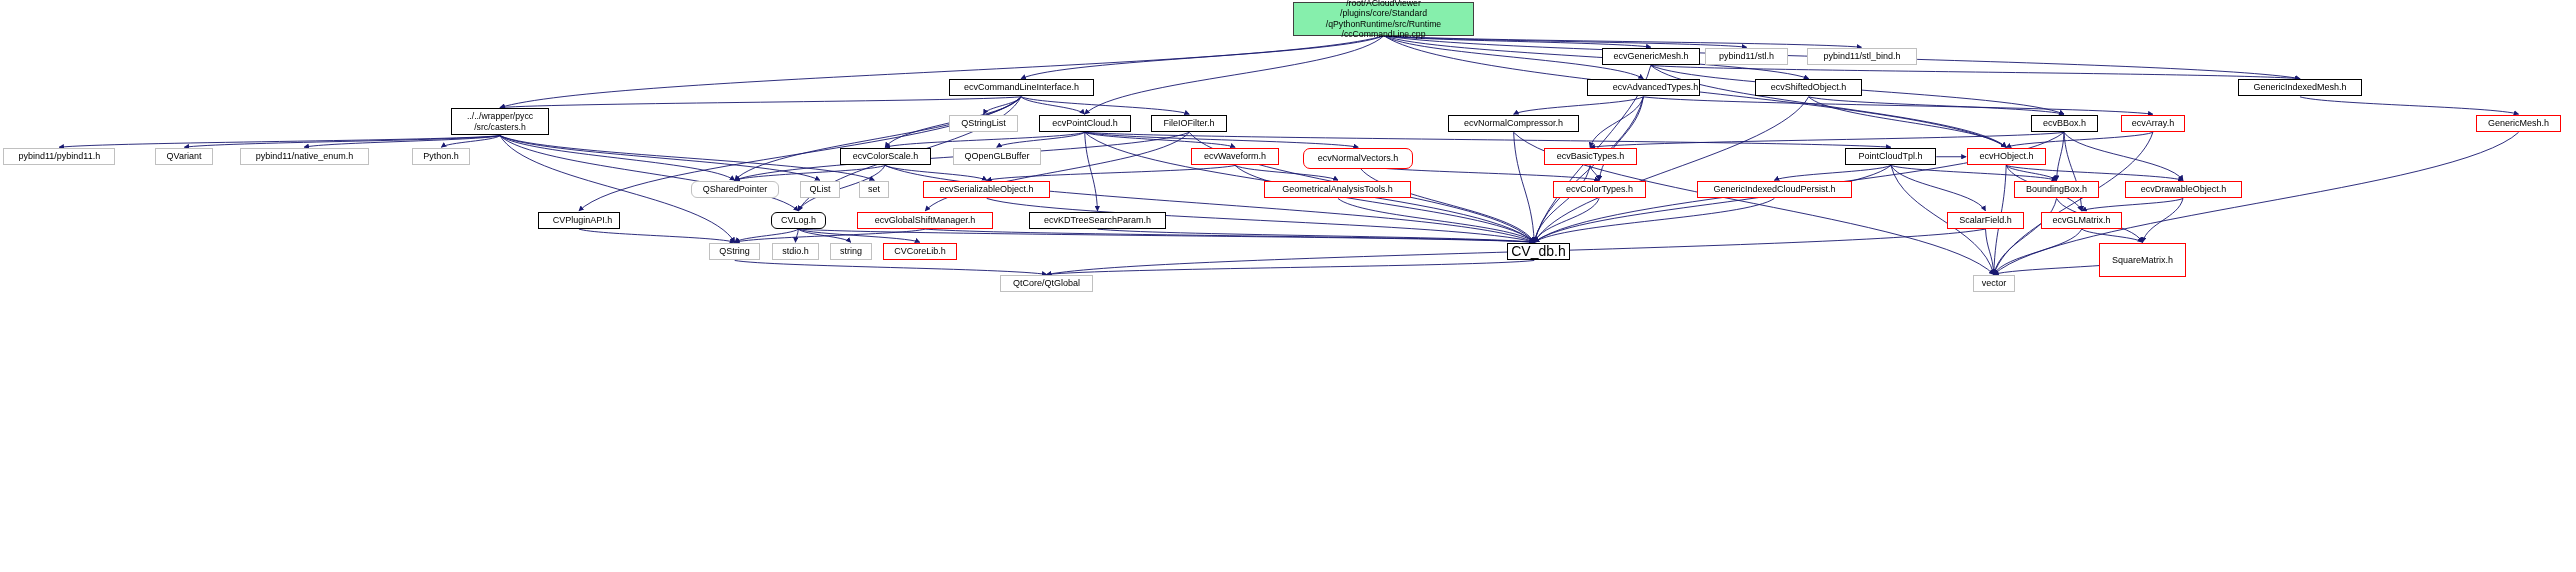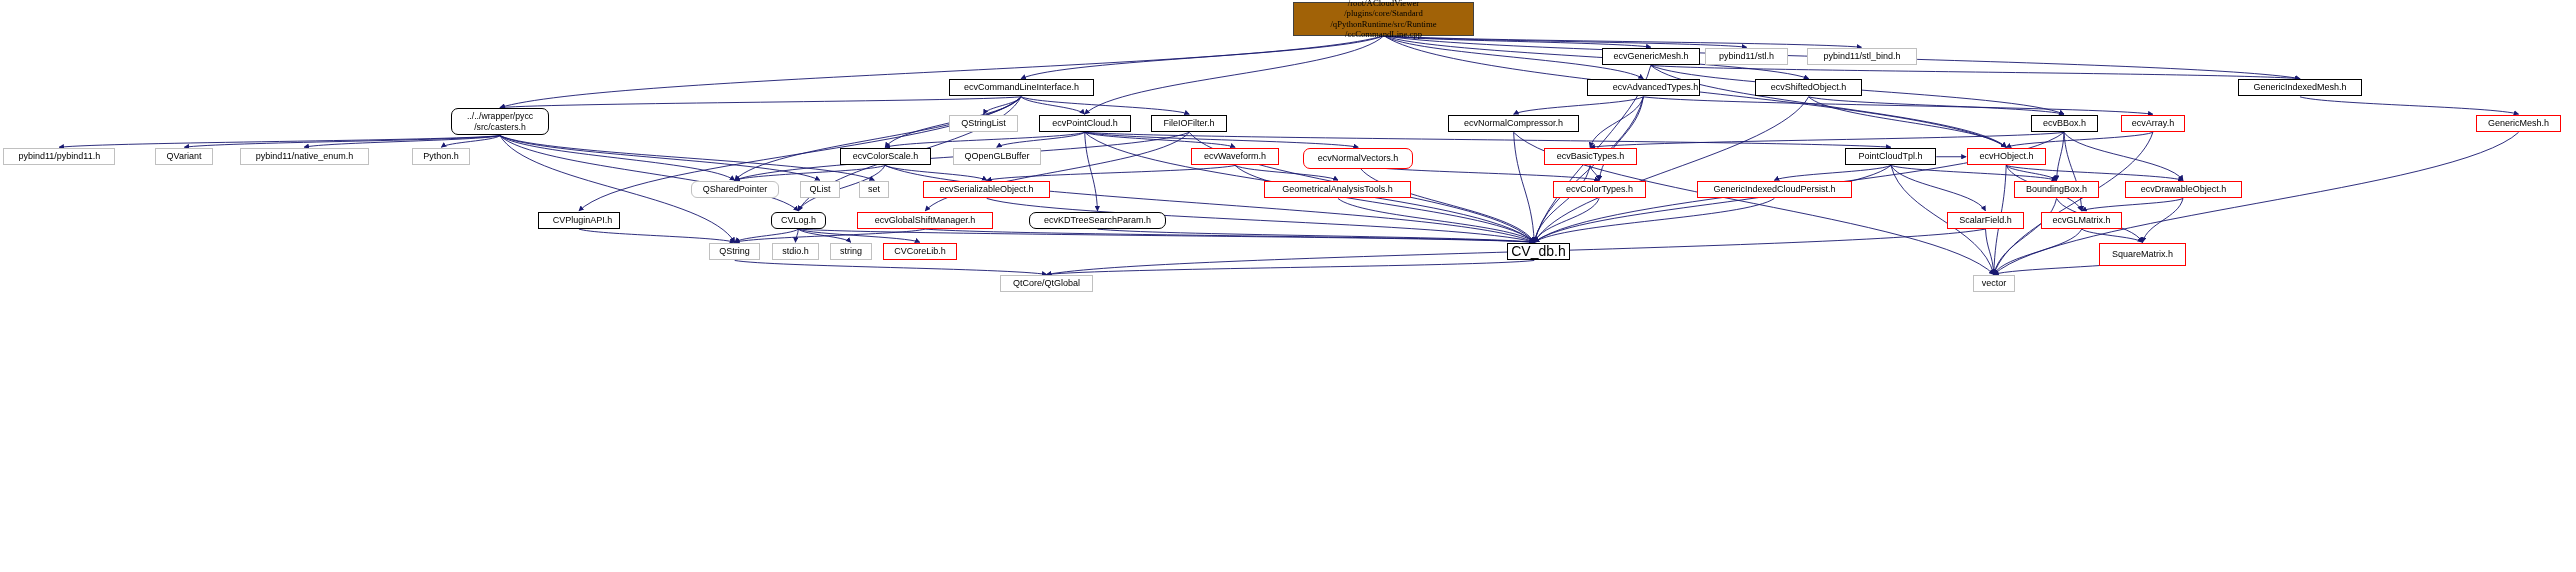--- a/index.html
+++ b/index.html
@@ -21,21 +21,21 @@
     justify-content:center;
     text-align:center;
     color:#000000;
     line-height:1.18;
     white-space:pre;
     letter-spacing:0px;
   }
   .node.black{border:0.8px solid #000000;}
   .node.grey{border:0.8px solid #c0c0c0;}
   .node.red{border:0.8px solid #ff0000;}
-  .node.root{border:0.8px solid #404040;background:#a16207;font-family:Liberation Serif, serif;}
+  .node.root{border:0.8px solid #404040;background:#86efac;}
   .node.thick{border-width:1.7px;}
 </style>
 </head>
 <body>
 
 <div id="graph-root">
   <svg class="edges" xmlns="http://www.w3.org/2000/svg" viewBox="0 0 3117 693" width="2576" height="573">
     <defs>
       <marker id="arrow" viewBox="0 0 10 10" refX="9" refY="5" markerWidth="6" markerHeight="6" orient="auto-start-reverse">
         <path d="M 0 0 L 10 5 L 0 10 z" fill="#191970"></path>
@@ -154,21 +154,21 @@
 /plugins/core/Standard
 /qPythonRuntime/src/Runtime
 /ccCommandLine.cpp</div>
       <div class="node black thick" style="left: 1602px; top: 48px; width: 98px; height: 17.4px; font-size: 9px;">ecvGenericMesh.h</div>
       <div class="node grey" style="left: 1705px; top: 48px; width: 83px; height: 17.4px; font-size: 9px;">pybind11/stl.h</div>
       <div class="node grey" style="left: 1807px; top: 48px; width: 110px; height: 17.4px; font-size: 9px;">pybind11/stl_bind.h</div>
       <div class="node black" style="left: 949px; top: 79px; width: 145px; height: 17.4px; font-size: 9px;">ecvCommandLineInterface.h</div>
       <div class="node black" style="left: 1587px; top: 79px; width: 113px; height: 17.4px; font-size: 9px; padding-left: 24px;">ecvAdvancedTypes.h</div>
       <div class="node black" style="left: 1755px; top: 79px; width: 107px; height: 17.4px; font-size: 9px;">ecvShiftedObject.h</div>
       <div class="node black" style="left: 2238px; top: 79px; width: 124px; height: 17.4px; font-size: 9px;">GenericIndexedMesh.h</div>
-      <div class="node black thick" style="left: 451px; top: 108px; width: 98px; height: 27px; font-size: 8.7px; border-radius: 7px;">../../wrapper/pycc
+      <div class="node black thick" style="left: 451px; top: 108px; width: 98px; height: 27px; font-size: 8.7px;">../../wrapper/pycc
 /src/casters.h</div>
       <div class="node grey" style="left: 949px; top: 115px; width: 69px; height: 17.4px; font-size: 9px;">QStringList</div>
       <div class="node black thick" style="left: 1039px; top: 115px; width: 92px; height: 17.4px; font-size: 9px;">ecvPointCloud.h</div>
       <div class="node black" style="left: 1151px; top: 115px; width: 76px; height: 17.4px; font-size: 9px;">FileIOFilter.h</div>
       <div class="node black" style="left: 1448px; top: 115px; width: 131px; height: 17.4px; font-size: 9px;">ecvNormalCompressor.h</div>
       <div class="node black" style="left: 2031px; top: 115px; width: 67px; height: 17.4px; font-size: 9px;">ecvBBox.h</div>
       <div class="node red" style="left: 2121px; top: 115px; width: 64px; height: 17.4px; font-size: 9px;">ecvArray.h</div>
       <div class="node red" style="left: 2476px; top: 115px; width: 85px; height: 17.4px; font-size: 9px;">GenericMesh.h</div>
       <div class="node grey" style="left: 3.3px; top: 148px; width: 112px; height: 17.4px; font-size: 9px;">pybind11/pybind11.h</div>
       <div class="node grey" style="left: 155px; top: 148px; width: 58px; height: 17.4px; font-size: 9px;">QVariant</div>
@@ -186,26 +186,26 @@
       <div class="node grey" style="left: 859px; top: 181px; width: 30px; height: 17.4px; font-size: 9px;">set</div>
       <div class="node red" style="left: 923px; top: 181px; width: 127px; height: 17.4px; font-size: 9px;">ecvSerializableObject.h</div>
       <div class="node red" style="left: 1264px; top: 181px; width: 147px; height: 17.4px; font-size: 9px;">GeometricalAnalysisTools.h</div>
       <div class="node red" style="left: 1553px; top: 181px; width: 93px; height: 17.4px; font-size: 9px;">ecvColorTypes.h</div>
       <div class="node red" style="left: 1697px; top: 181px; width: 155px; height: 17.4px; font-size: 9px;">GenericIndexedCloudPersist.h</div>
       <div class="node red" style="left: 2014px; top: 181px; width: 85px; height: 17.4px; font-size: 9px;">BoundingBox.h</div>
       <div class="node red" style="left: 2125px; top: 181px; width: 117px; height: 17.4px; font-size: 9px;">ecvDrawableObject.h</div>
       <div class="node black" style="left: 538px; top: 212px; width: 82px; height: 17.4px; font-size: 9px; padding-left: 7px;">CVPluginAPI.h</div>
       <div class="node black thick" style="left: 771px; top: 212px; width: 55px; height: 17.4px; font-size: 9px; border-radius: 6px;">CVLog.h</div>
       <div class="node red" style="left: 857px; top: 212px; width: 136px; height: 17.4px; font-size: 9px;">ecvGlobalShiftManager.h</div>
-      <div class="node black" style="left: 1029px; top: 212px; width: 137px; height: 17.4px; font-size: 9px; border-radius: 7px;">ecvKDTreeSearchParam.h</div>
+      <div class="node black" style="left: 1029px; top: 212px; width: 137px; height: 17.4px; font-size: 9px;">ecvKDTreeSearchParam.h</div>
       <div class="node red" style="left: 1947px; top: 212px; width: 77px; height: 17.4px; font-size: 9px;">ScalarField.h</div>
       <div class="node red" style="left: 2041px; top: 212px; width: 81px; height: 17.4px; font-size: 9px;">ecvGLMatrix.h</div>
       <div class="node grey" style="left: 709px; top: 243px; width: 51px; height: 17.4px; font-size: 9px;">QString</div>
       <div class="node grey" style="left: 772px; top: 243px; width: 47px; height: 17.4px; font-size: 9px;">stdio.h</div>
       <div class="node grey" style="left: 830px; top: 243px; width: 42px; height: 17.4px; font-size: 9px;">string</div>
       <div class="node red" style="left: 883px; top: 243px; width: 74px; height: 17.4px; font-size: 9px;">CVCoreLib.h</div>
       <div class="node black thick" style="left: 1507px; top: 243px; width: 63px; height: 17.4px; font-size: 14px;">CV_db.h</div>
-      <div class="node red" style="left: 2099px; top: 243px; width: 87px; height: 23px; font-size: 9px;">SquareMatrix.h</div>
+      <div class="node red" style="left: 2099px; top: 243px; width: 87px; height: 34px; font-size: 9px;">SquareMatrix.h</div>
       <div class="node grey" style="left: 1000px; top: 275px; width: 93px; height: 17.4px; font-size: 9px;">QtCore/QtGlobal</div>
       <div class="node grey" style="left: 1973px; top: 275px; width: 42px; height: 17.4px; font-size: 9px;">vector</div>
     </div>
 </div>
 
 
 </body></html>

